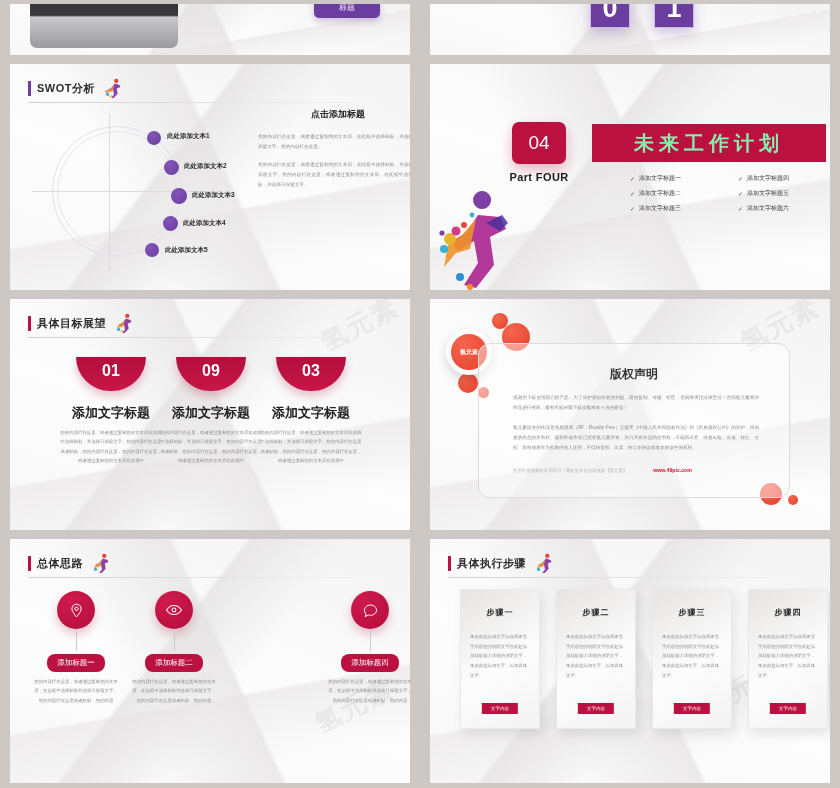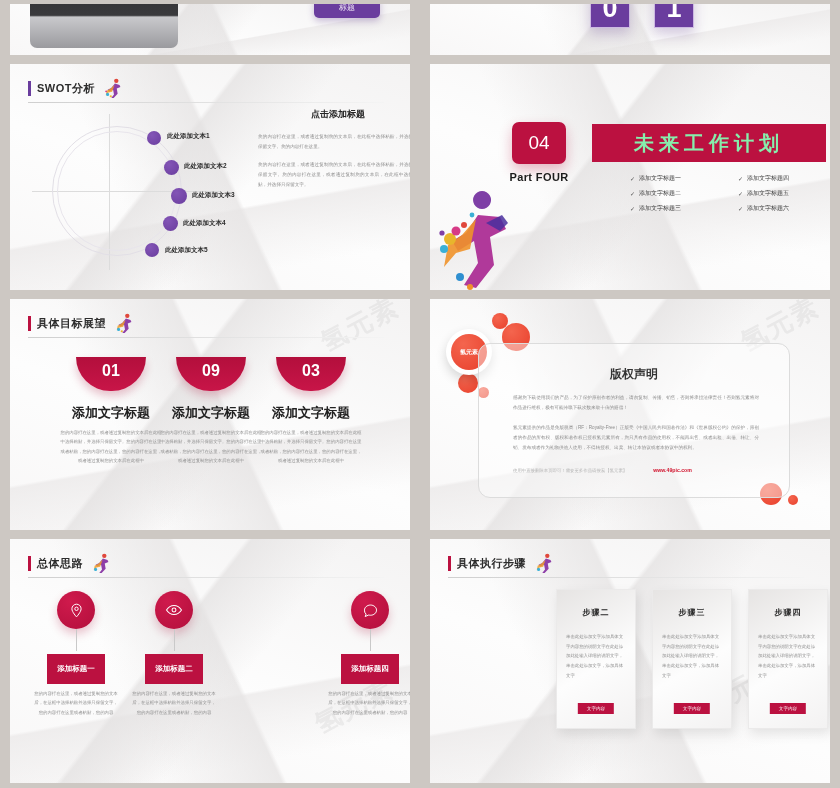--- a/index.html
+++ b/index.html
@@ -109,21 +109,21 @@
         background:radial-gradient(circle at 34% 30%,#f4654e,#e8402c); }
 
   
   .pin { position:absolute; top:52px; width:92px; text-align:center; }
   .pin .disc { width:38px; height:38px; margin:0 auto; border-radius:50%;
         background:radial-gradient(circle at 34% 28%,#cf1a4c,#b30f3c);
         box-shadow:0 5px 10px rgba(170,20,60,.25);
         display:flex; align-items:center; justify-content:center; }
   .pin .stem { width:1px; height:22px; margin:0 auto; background:#c9c9c9; }
   .pin .cap { display:inline-block; background:#bb1140; color:#fff;
-        font-size:7.5px; font-weight:bold; padding:10px 10px; margin-top:3px; }
+        font-size:7.5px; font-weight:normal; padding:4px 10px; margin-top:3px;border-radius:8px; }
   .pin .txt { font-size:4.4px; line-height:2.1; color:#8e8e8e; margin-top:5px; padding:0 4px; }
 
   
   .step { position:absolute; top:50px; width:80px; height:140px;
         background:linear-gradient(150deg,#e6e4e3,#fdfdfd 55%,#f3f2f2);
         border:1px solid #ebeaea; box-shadow:3px 5px 11px rgba(0,0,0,.09); text-align:center; }
   .step h4 { font-size:8px; color:#232323; margin-top:17px; letter-spacing:1px; }
   .step p { font-size:4.4px; line-height:2.2; color:#8e8e8e; margin:14px 9px 0; text-align:left; }
   .step .sbtn { display:inline-block; background:#bb1140; color:#fff; font-size:4.6px;
         padding:3px 9px; position:absolute; left:50%; transform:translateX(-50%); bottom:14px; }
@@ -376,20 +376,25 @@
           <svg viewBox="0 0 24 24" width="22" height="22">
             <circle cx="14.5" cy="4.2" r="2.4" fill="#e0483c"></circle>
             <path d="M13 7 L9 12 L5 14 L6.6 16 L11 14 L12 19 L9 23 L11.6 23 L16 18.4 L15 12.6 L19 11 L18 8.6 Z" fill="#8e3fa8"></path>
             <path d="M12.6 8.4 L8.4 12.6 L4 15 L3 20 L6 17 L10 16" fill="#f0a02a" opacity=".85"></path>
             <circle cx="5" cy="19" r="1.7" fill="#3bb0d6"></circle>
           </svg>
         </span>
       </div>
       <div class="hr"></div>
 
+      <div class="step" style="left:30px;">
+        <h4>步骤一</h4>
+        <p>单击此处添加文字添加具体文字内容您的说明文字在此处添加此处输入详细的说明文字，单击此处添加文字，添加具体文字</p>
+        <span class="sbtn">文字内容</span>
+      </div>
       <div class="step" style="left:126px;">
         <h4>步骤二</h4>
         <p>单击此处添加文字添加具体文字内容您的说明文字在此处添加此处输入详细的说明文字，单击此处添加文字，添加具体文字</p>
         <span class="sbtn">文字内容</span>
       </div>
       <div class="step" style="left:222px;">
         <h4>步骤三</h4>
         <p>单击此处添加文字添加具体文字内容您的说明文字在此处添加此处输入详细的说明文字，单击此处添加文字，添加具体文字</p>
         <span class="sbtn">文字内容</span>
       </div>

